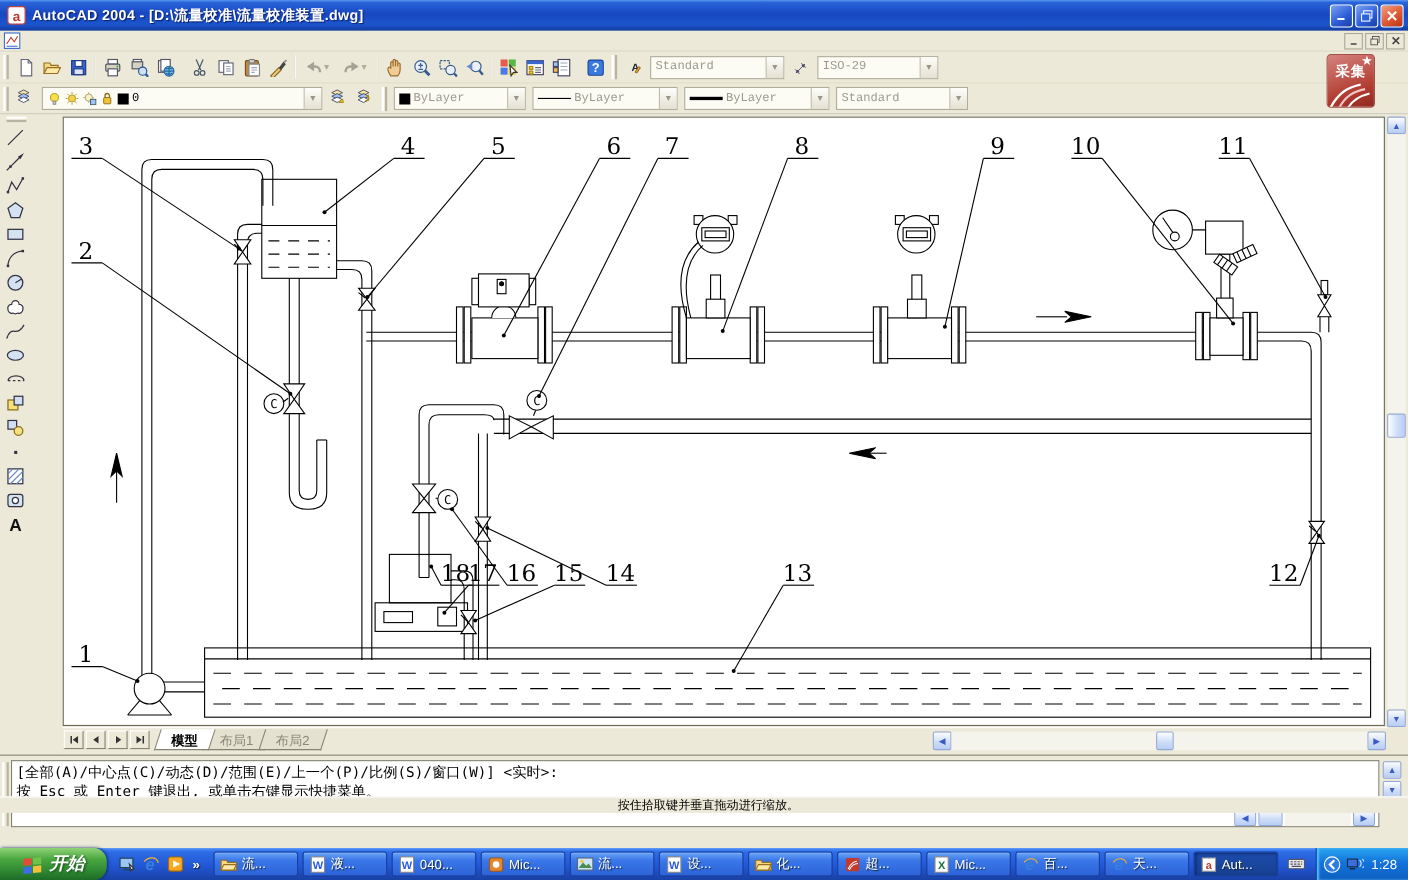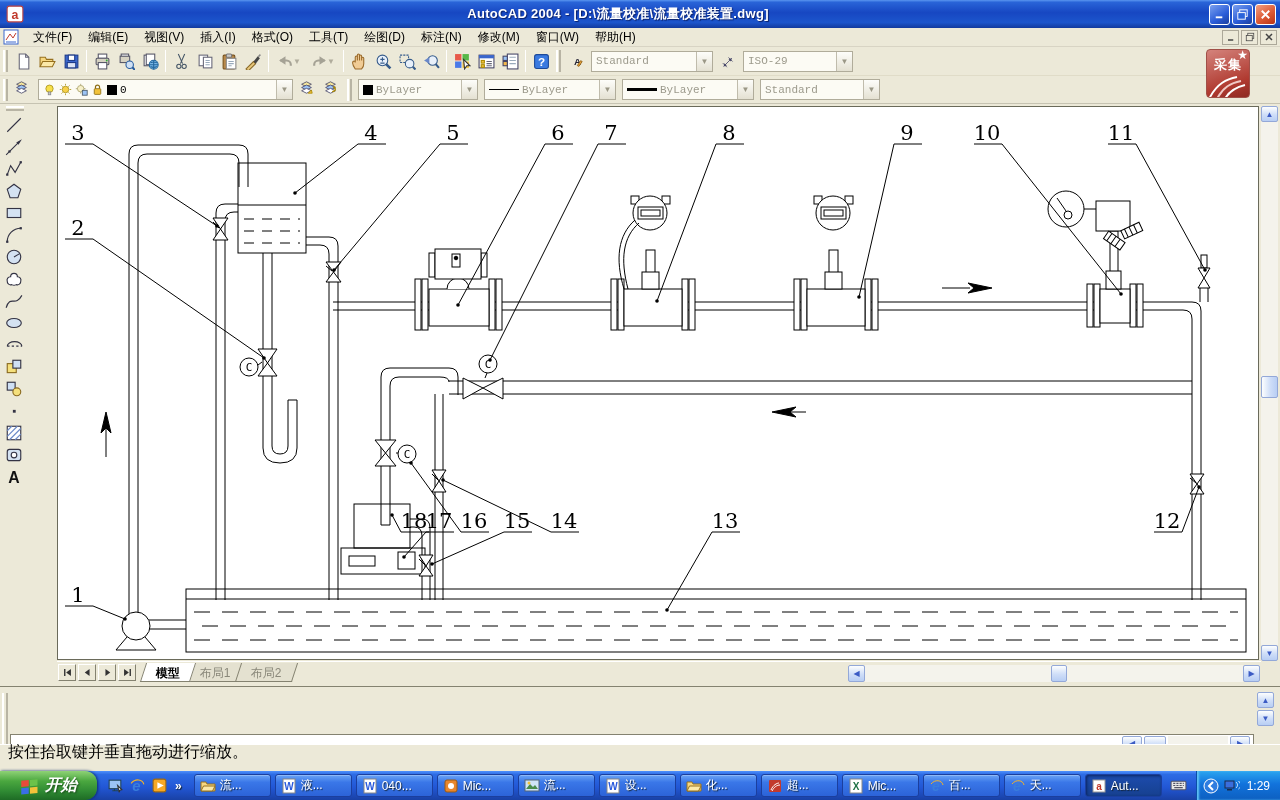--- a/index.html
+++ b/index.html
@@ -6,21 +6,21 @@
   html,body { width:1280px; height:800px; overflow:hidden; }
   body { font-family:"Liberation Sans", sans-serif; background:#ece9d8; }
   #screen { position:relative; width:1280px; height:800px; background:#ece9d8; }
 
   
   #titlebar { position:absolute; top:0; left:0; width:1280px; height:28px;
     background:linear-gradient(180deg,#5a96f0 0%,#2964d8 8%,#1747c2 45%,#1c55cc 80%,#123a9e 100%);
     display:flex; align-items:center; padding:0 4px; }
   #titlebar .app-ico { width:18px; height:18px; margin:0 5px 0 2px; }
   #titlebar .ttl { color:#fff; font-weight:bold; font-size:13px; letter-spacing:.3px;
-    text-shadow:1px 1px 1px #0a1f66; flex:1; white-space:nowrap; overflow:hidden;text-align:center; }
+    text-shadow:1px 1px 1px #0a1f66; flex:1; white-space:nowrap; overflow:hidden; }
   .winbtn { width:21px; height:21px; border:1px solid #fff; border-radius:3px; margin-left:2px;
     display:flex; align-items:center; justify-content:center; }
   .winbtn.bmin,.winbtn.brestore { background:linear-gradient(145deg,#7ba1ef,#2a5cd8 60%,#1b3f9e); }
   .winbtn.bclose { background:linear-gradient(145deg,#f2a083,#dd5a34 55%,#b93313); }
   .winbtn svg { width:15px; height:15px; }
 
   
   #menubar { position:absolute; top:28px; left:0; width:1280px; height:19px; background:#ece9d8;
     display:flex; align-items:center; font-size:12px; border-bottom:1px solid #d8d4c4; }
   #menubar .mdi-ico { width:16px; height:16px; margin:0 6px 0 3px; }
@@ -104,22 +104,22 @@
   #cmd-vscroll { position:absolute; right:6px; top:4px; width:17px; height:42px; }
   #cmd-vscroll .sb-btn { position:absolute; width:17px; height:16px; left:0; }
   #cmd-input { position:absolute; left:10px; top:47px; width:1244px; height:18px; background:#fff;
     border:1px solid #848270; font-family:"DejaVu Sans Mono", monospace; font-size:13px; padding:0 4px; }
   #cmd-hscroll { position:absolute; right:30px; top:48px; height:16px; display:flex; align-items:center; gap:2px; }
   #cmd-hscroll .sb-btn { width:20px; height:15px; }
   #cmd-hscroll .sb-thumb { width:22px; height:15px; }
   #cmd-hscroll .gap { width:60px; height:15px; background:#f4f3ec; }
 
   
-  #statusbar { position:absolute; top:744px; left:0; width:1280px; height:15px; background:#ece9d8;
-    font-size:16px; color:#000; padding-left:8px; border-top:1px solid #fff; line-height:14px; }
+  #statusbar { position:absolute; top:724px; left:0; width:1280px; height:15px; background:#ece9d8;
+    font-size:11px; color:#000; padding-left:8px; border-top:1px solid #fff; line-height:14px;text-align:center; }
 
   
   #taskbar { position:absolute; top:771px; left:0; width:1280px; height:29px;
     background:linear-gradient(180deg,#4f91fd 0%,#2d6ce4 12%,#2257d6 55%,#1941a5 100%); display:flex; align-items:center; }
   #start-btn { height:29px; width:97px; border-radius:0 12px 12px 0;
     background:linear-gradient(180deg,#8fd276 0%,#4aa73f 35%,#2f8a33 70%,#1e6b25 100%);
     box-shadow:1px 0 3px #0a2a6a; display:flex; align-items:center; justify-content:center; gap:5px; }
   #start-btn .flag { width:20px; height:20px; }
   #start-btn .stxt { color:#fff; font-size:16px; font-weight:bold; font-style:italic; text-shadow:1px 1px 2px #1a4a1a; }
   #quicklaunch { display:flex; align-items:center; gap:5px; padding:0 6px 0 10px; }
@@ -171,33 +171,20 @@
       </span>
   </div>
 
   <div id="menubar">
     <span class="mdi-ico">
         <svg viewBox="0 0 16 16" width="100%" height="100%">
           <rect x="1" y="1" width="14" height="14" fill="#fff" stroke="#3a66cc"></rect>
           <path d="M3 11l4-6 3 4 3-5" stroke="#c0392b" fill="none"></path>
           <path d="M3 13h10" stroke="#3a66cc"></path>
         </svg>
-      </span>
-    <span id="menu-items" style="display:flex">
-        <span class="menu-item">文件(F)</span>
-        <span class="menu-item">编辑(E)</span>
-        <span class="menu-item">视图(V)</span>
-        <span class="menu-item">插入(I)</span>
-        <span class="menu-item">格式(O)</span>
-        <span class="menu-item">工具(T)</span>
-        <span class="menu-item">绘图(D)</span>
-        <span class="menu-item">标注(N)</span>
-        <span class="menu-item">修改(M)</span>
-        <span class="menu-item">窗口(W)</span>
-        <span class="menu-item">帮助(H)</span>
       </span>
     <span id="mdi-btns">
       <span class="mdibtn">
           <svg viewBox="0 0 16 16">
             <path d="M4 12h7" stroke="#444" stroke-width="2"></path>
           </svg>
         </span>
       <span class="mdibtn">
           <svg viewBox="0 0 16 16">
             <rect x="5" y="3" width="8" height="7" fill="none" stroke="#444"></rect>
@@ -898,20 +885,21 @@
         <div class="sb-track">
             <div class="sb-thumb h"></div>
           </div>
         <div class="sb-btn">▶</div>
       </div>
     </div>
   </div>
 
   <div id="cmdwindow">
     <div id="cmd-grip"></div>
+    <div id="cmd-history"><span>[全部(A)/中心点(C)/动态(D)/范围(E)/上一个(P)/比例(S)/窗口(W)] &lt;实时&gt;:</span><br><span>按 Esc 或 Enter 键退出, 或单击右键显示快捷菜单。</span></div>
     <div id="cmd-vscroll">
       <div class="sb-btn" style="top:1px">▲</div>
       <div class="sb-btn" style="top:19px">▼</div>
     </div>
     <div id="cmd-input"></div>
     <div id="cmd-hscroll">
       <div class="sb-btn">◀</div>
       <div class="sb-thumb h"></div>
       <div class="gap"></div>
       <div class="sb-btn">▶</div>
@@ -1082,17 +1070,17 @@
             <path d="M10 4l-4 4 4 4" stroke="#fff" fill="none" stroke-width="2"></path>
           </svg>
         </span>
       <span class="tray-ico">
           <svg viewBox="0 0 16 16" width="100%" height="100%">
             <rect x="1" y="3" width="9" height="7" fill="#3a6edc" stroke="#1a2a4a"></rect>
             <rect x="3" y="11" width="5" height="1.5" fill="#1a2a4a"></rect>
             <path d="M12 4c2 2 2 4 0 6M14.5 3c3 3 3 6 0 8" stroke="#d9ecff" fill="none"></path>
           </svg>
         </span>
-      <span id="clock">1:29</span>
+      <span id="clock">1:28</span>
     </div>
   </div>
 
 </div>
 
 </body></html>

